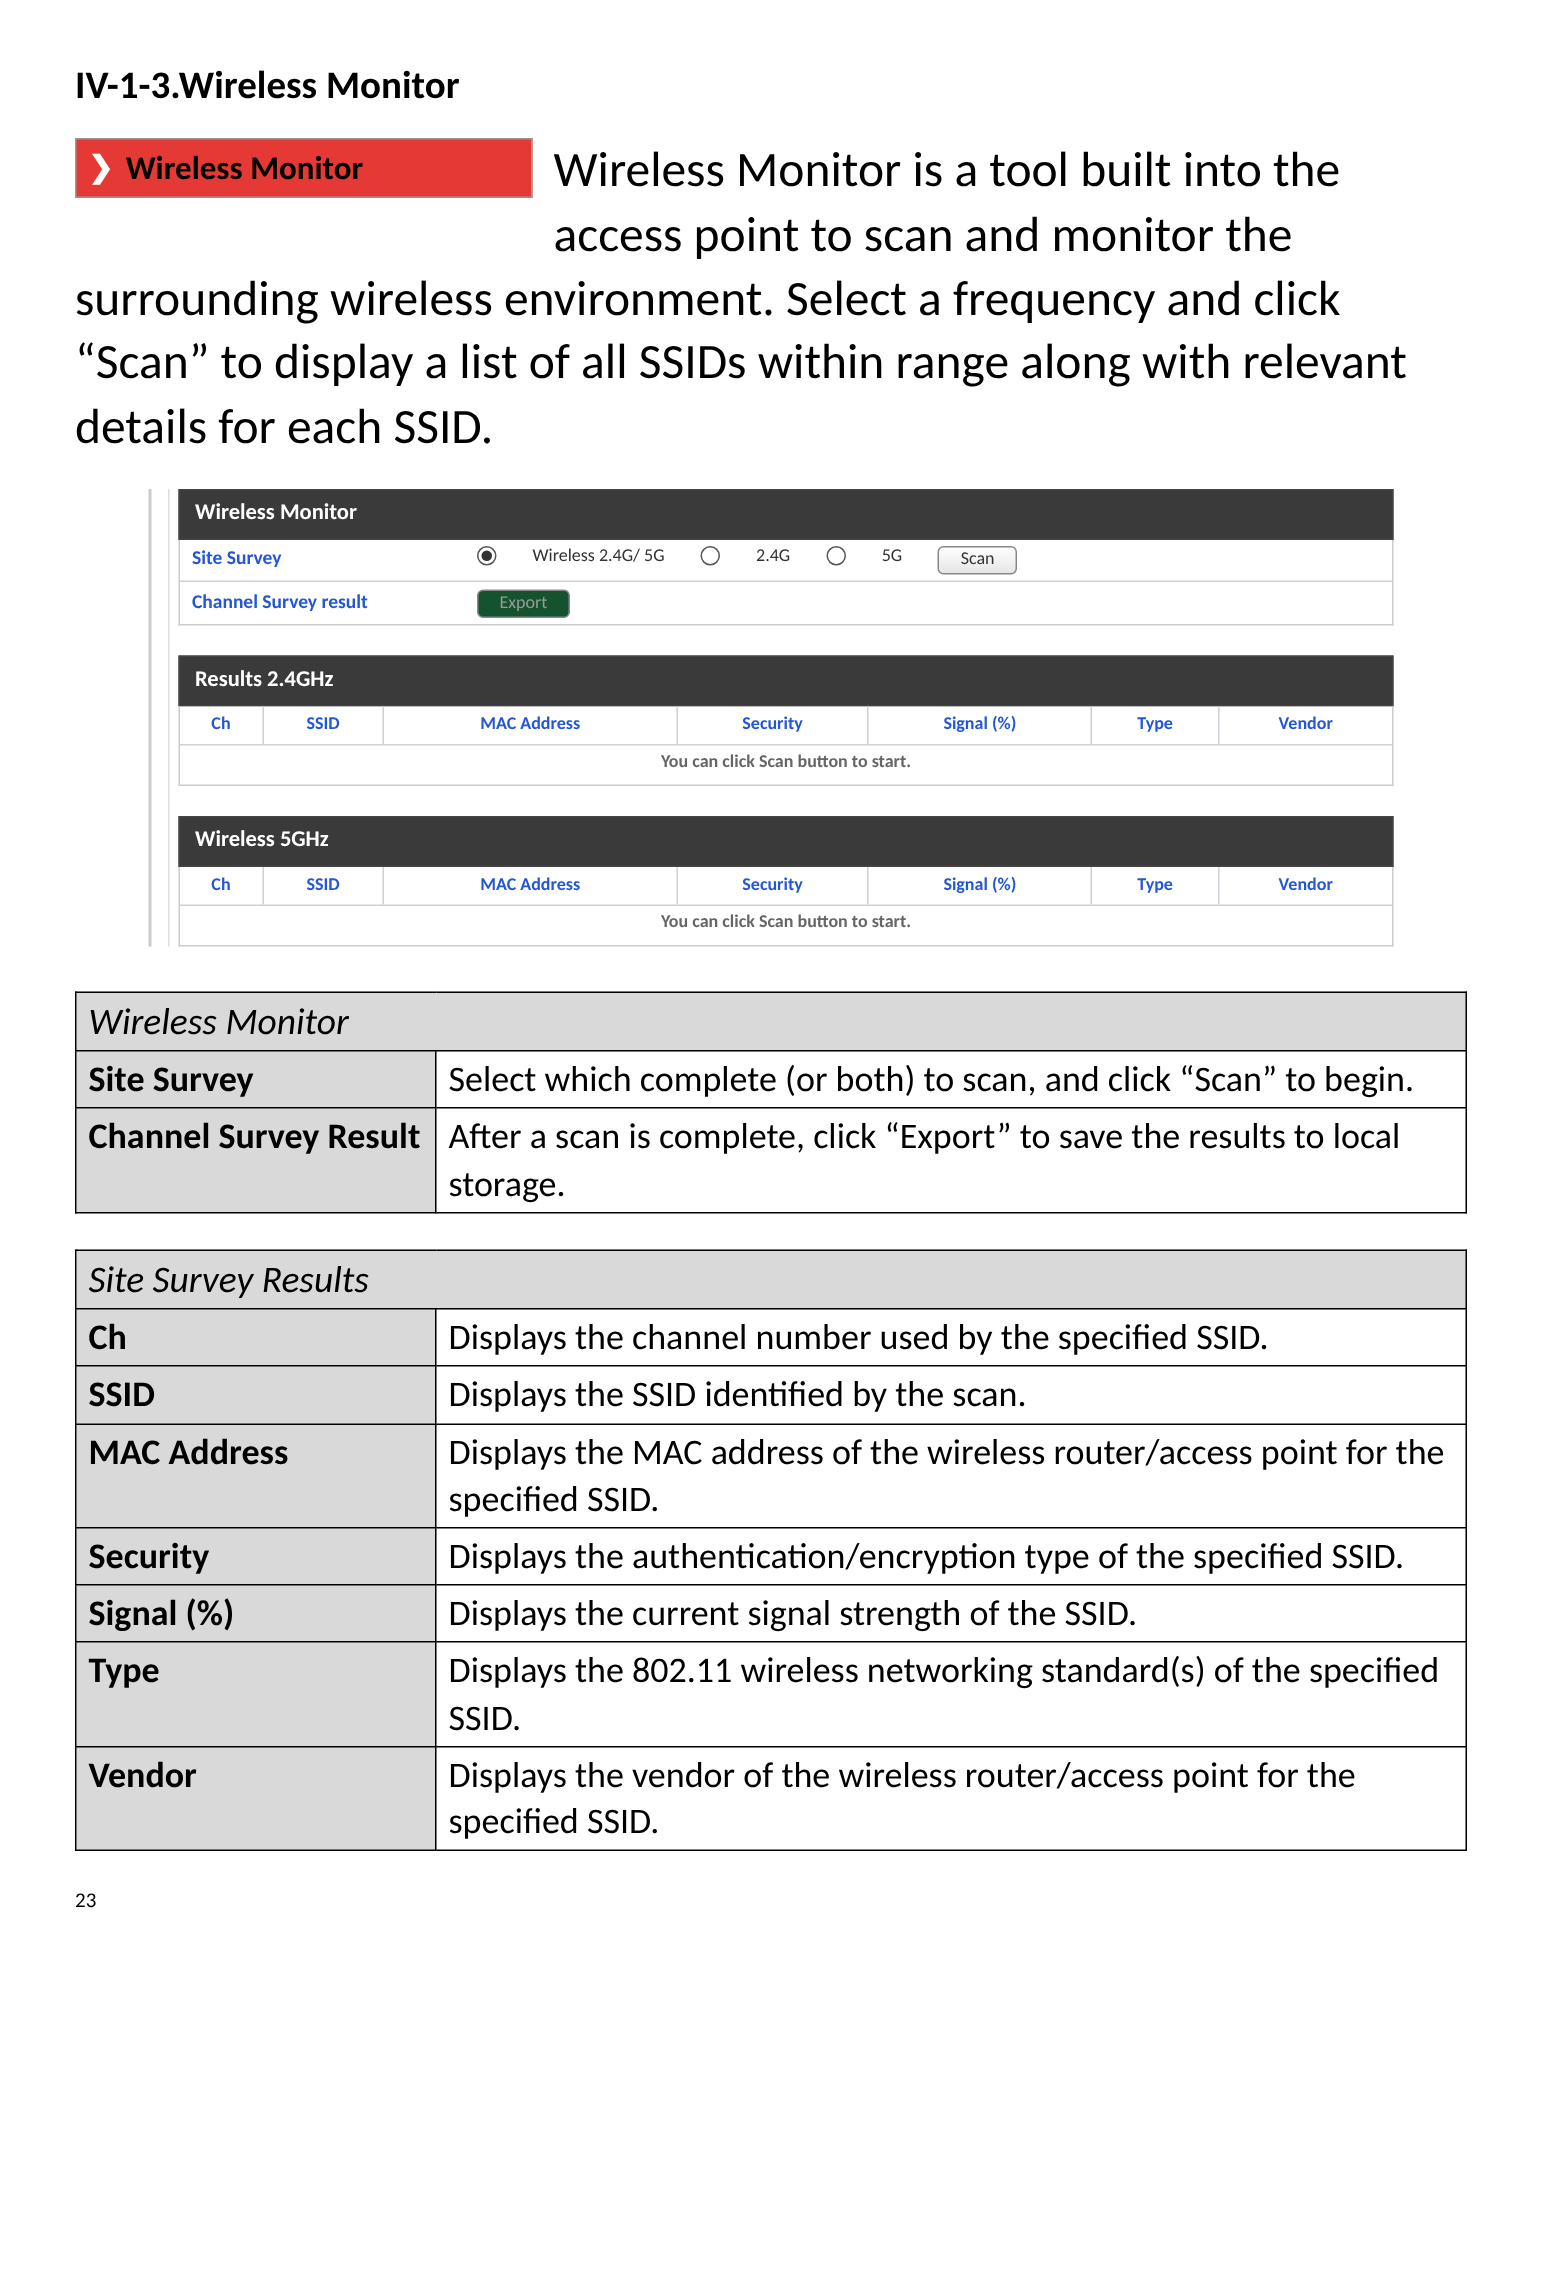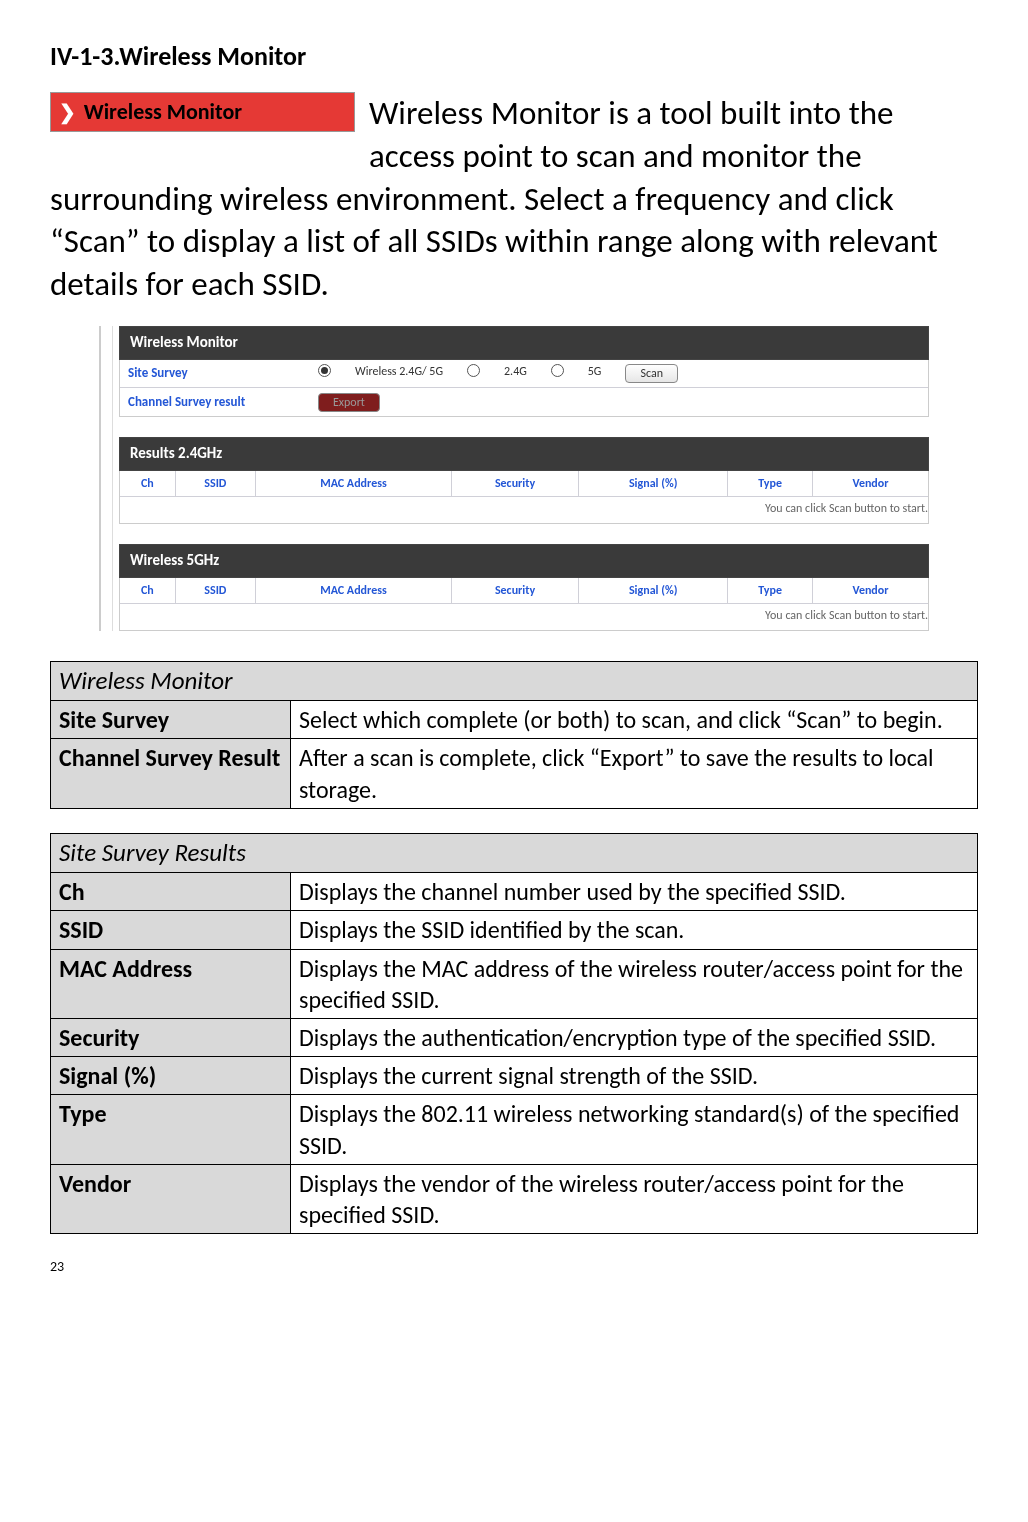--- a/index.html
+++ b/index.html
@@ -87,33 +87,34 @@
   .panel-row .ctrls {
     display:flex; align-items:flex-start; gap:24px;
     font-size:12px; color:#333;
   }
   .radio { width:13px; height:13px; border:1px solid #555; border-radius:50%; display:inline-flex; align-items:center; justify-content:center; background:#fff;}
   .radio.checked::after{content:""; width:7px; height:7px; background:#333; border-radius:50%;}
   .btn {
     border:1px solid #888; background:linear-gradient(#fefefe,#e6e6e6);
     border-radius:4px; padding:1px 14px; font-size:12px; cursor:pointer;
   }
-  .btn.disabled { color:#999; background:#7f1d1d;}
+  .btn.disabled { color:#999; background:#14532d;}
   .survey-table {
     width:100%; border-collapse:collapse; font-size:12px;
   }
   .survey-table th {
     color:#2457d6; font-weight:bold; padding:5px 4px;
     border-left:1px solid #d0d0d8;
     text-align:center;
   }
   .survey-table th:first-child{border-left:none;}
   .survey-empty {
-    text-align:right; color:#666; font-size:12px; padding:4px 0 6px 0;
+    text-align:center; color:#666; font-size:12px; padding:4px 0 6px 0;
     border-top:1px solid #d0d0d8;
+    font-weight:bold;
   }
   .panel-gap { height:20px; }
 
   
   .desc-table {
     width: 100%;
     border-collapse: collapse;
     margin-bottom: 24px;
     font-size: 24px;
   }

